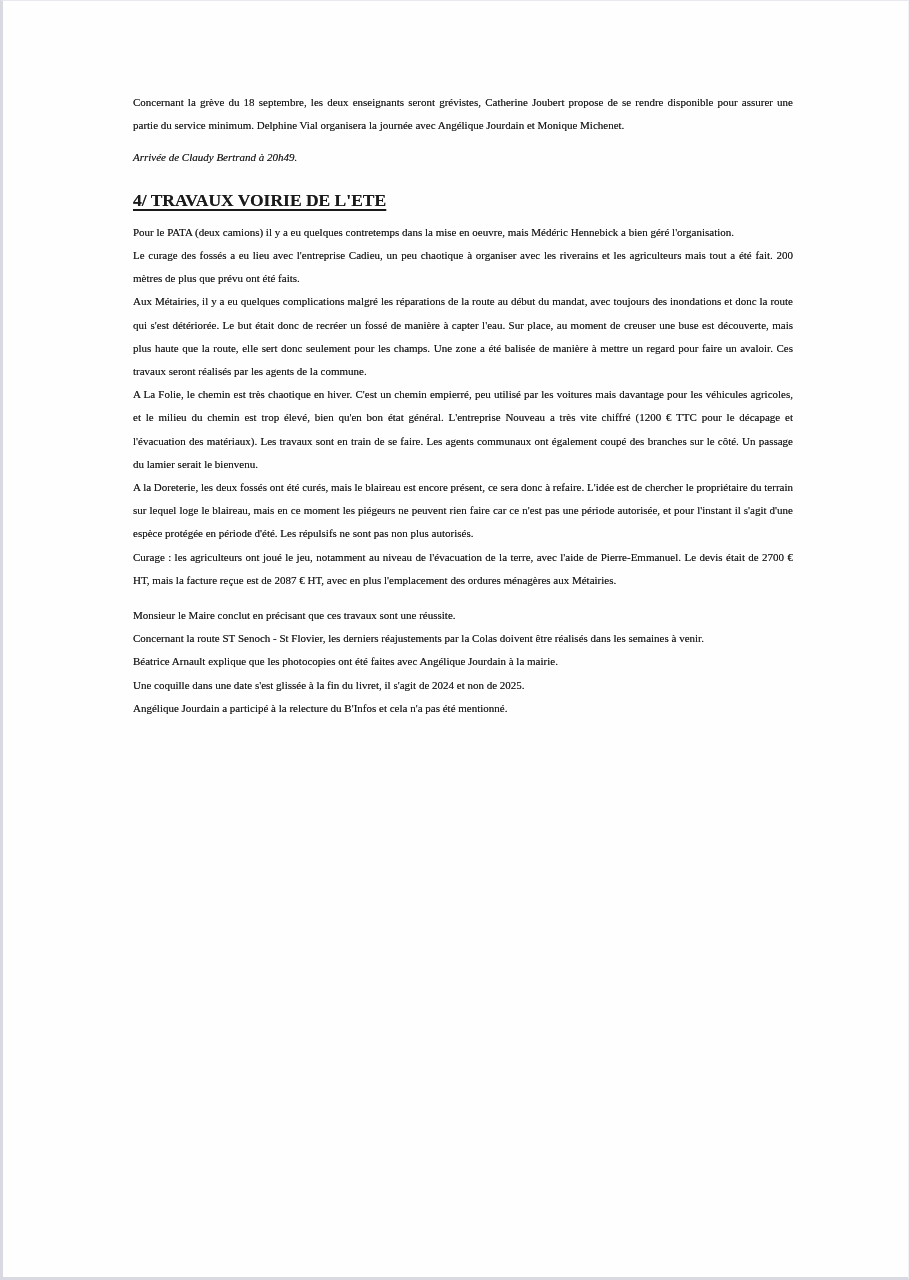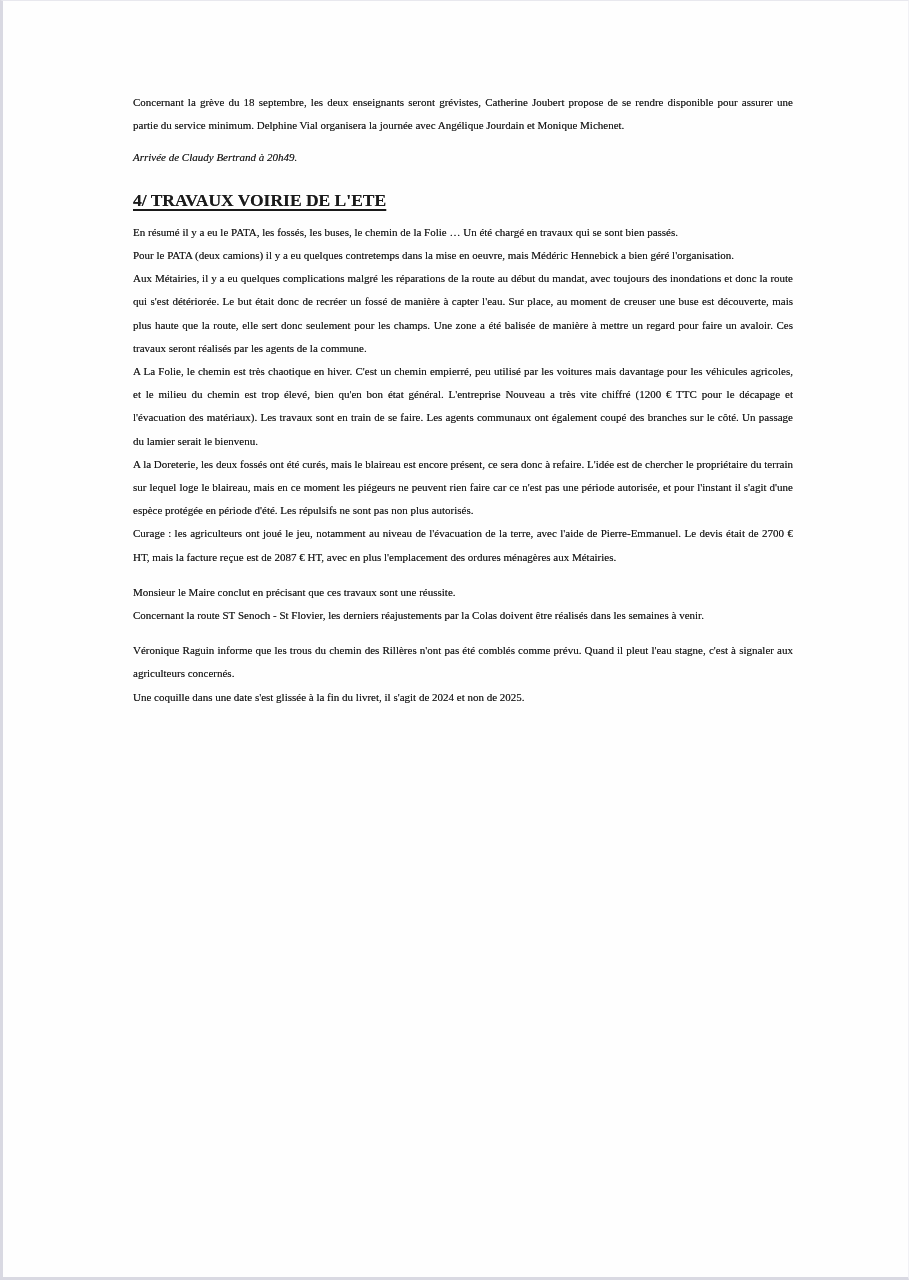--- a/index.html
+++ b/index.html
@@ -50,26 +50,27 @@
 </head>
 <body>
 
 <div class="page">
 
   <p>Concernant la grève du 18 septembre, les deux enseignants seront grévistes, Catherine Joubert propose de se rendre disponible pour assurer une partie du service minimum. Delphine Vial organisera la journée avec Angélique Jourdain et Monique Michenet.</p>
   <p class="gap-xs">Arrivée de Claudy Bertrand à 20h49.</p>
 
   <h2 class="gap-lg">4/ TRAVAUX VOIRIE DE L'ETE</h2>
 
-  <p>En résumé il y a eu le PATA, les fossés, les buses, le chemin de la Folie … Un été chargé en travaux qui se sont bien passés.</p>
   <p>Pour le PATA (deux camions) il y a eu quelques contretemps dans la mise en oeuvre, mais Médéric Hennebick a bien géré l'organisation.</p>
+  <p>Le curage des fossés a eu lieu avec l'entreprise Cadieu, un peu chaotique à organiser avec les riverains et les agriculteurs mais tout a été fait. 200 mètres de plus que prévu ont été faits.</p>
   <p>Aux Métairies, il y a eu quelques complications malgré les réparations de la route au début du mandat, avec toujours des inondations et donc la route qui s'est détériorée. Le but était donc de recréer un fossé de manière à capter l'eau. Sur place, au moment de creuser une buse est découverte, mais plus haute que la route, elle sert donc seulement pour les champs. Une zone a été balisée de manière à mettre un regard pour faire un avaloir. Ces travaux seront réalisés par les agents de la commune.</p>
   <p>A La Folie, le chemin est très chaotique en hiver. C'est un chemin empierré, peu utilisé par les voitures mais davantage pour les véhicules agricoles, et le milieu du chemin est trop élevé, bien qu'en bon état général. L'entreprise Nouveau a très vite chiffré (1200 € TTC pour le décapage et l'évacuation des matériaux). Les travaux sont en train de se faire. Les agents communaux ont également coupé des branches sur le côté. Un passage du lamier serait le bienvenu.</p>
   <p>A la Doreterie, les deux fossés ont été curés, mais le blaireau est encore présent, ce sera donc à refaire. L'idée est de chercher le propriétaire du terrain sur lequel loge le blaireau, mais en ce moment les piégeurs ne peuvent rien faire car ce n'est pas une période autorisée, et pour l'instant il s'agit d'une espèce protégée en période d'été. Les répulsifs ne sont pas non plus autorisés.</p>
   <p>Curage : les agriculteurs ont joué le jeu, notamment au niveau de l'évacuation de la terre, avec l'aide de Pierre-Emmanuel. Le devis était de 2700 € HT, mais la facture reçue est de 2087 € HT, avec en plus l'emplacement des ordures ménagères aux Métairies.</p>
   <p class="gap-sm">Monsieur le Maire conclut en précisant que ces travaux sont une réussite.</p>
   <p>Concernant la route ST Senoch - St Flovier, les derniers réajustements par la Colas doivent être réalisés dans les semaines à venir.</p>
-  <p class="gap-sm">Véronique Raguin informe que les trous du chemin des Rillères n'ont pas été comblés comme prévu. Quand il pleut l'eau stagne, c'est à signaler aux agriculteurs concernés.</p>
 
 
+  <p>Béatrice Arnault explique que les photocopies ont été faites avec Angélique Jourdain à la mairie.</p>
   <p>Une coquille dans une date s'est glissée à la fin du livret, il s'agit de 2024 et non de 2025.</p>
+  <p>Angélique Jourdain a participé à la relecture du B'Infos et cela n'a pas été mentionné.</p>
 
 </div>
 
 </body></html>

